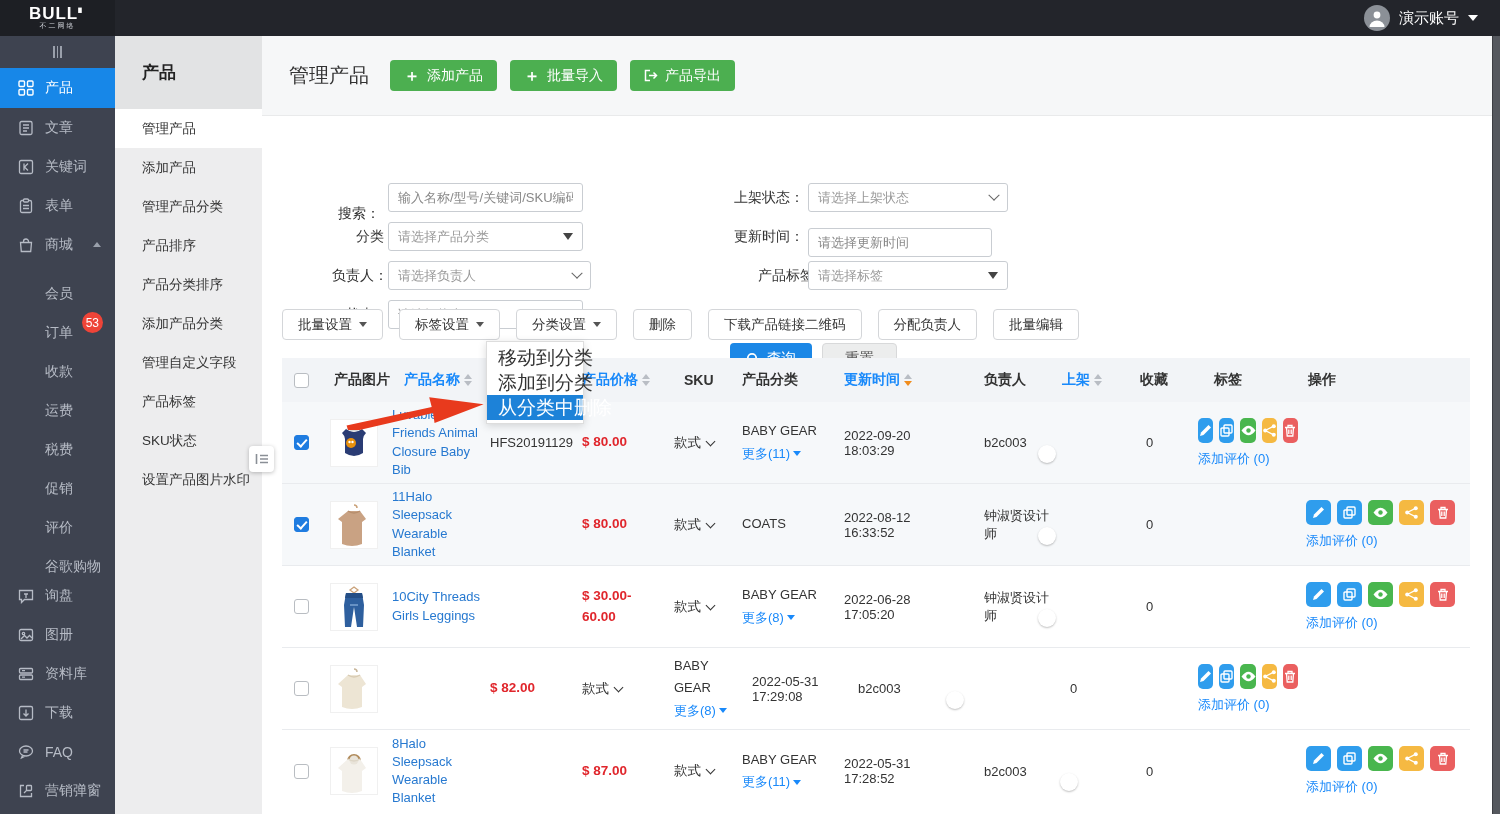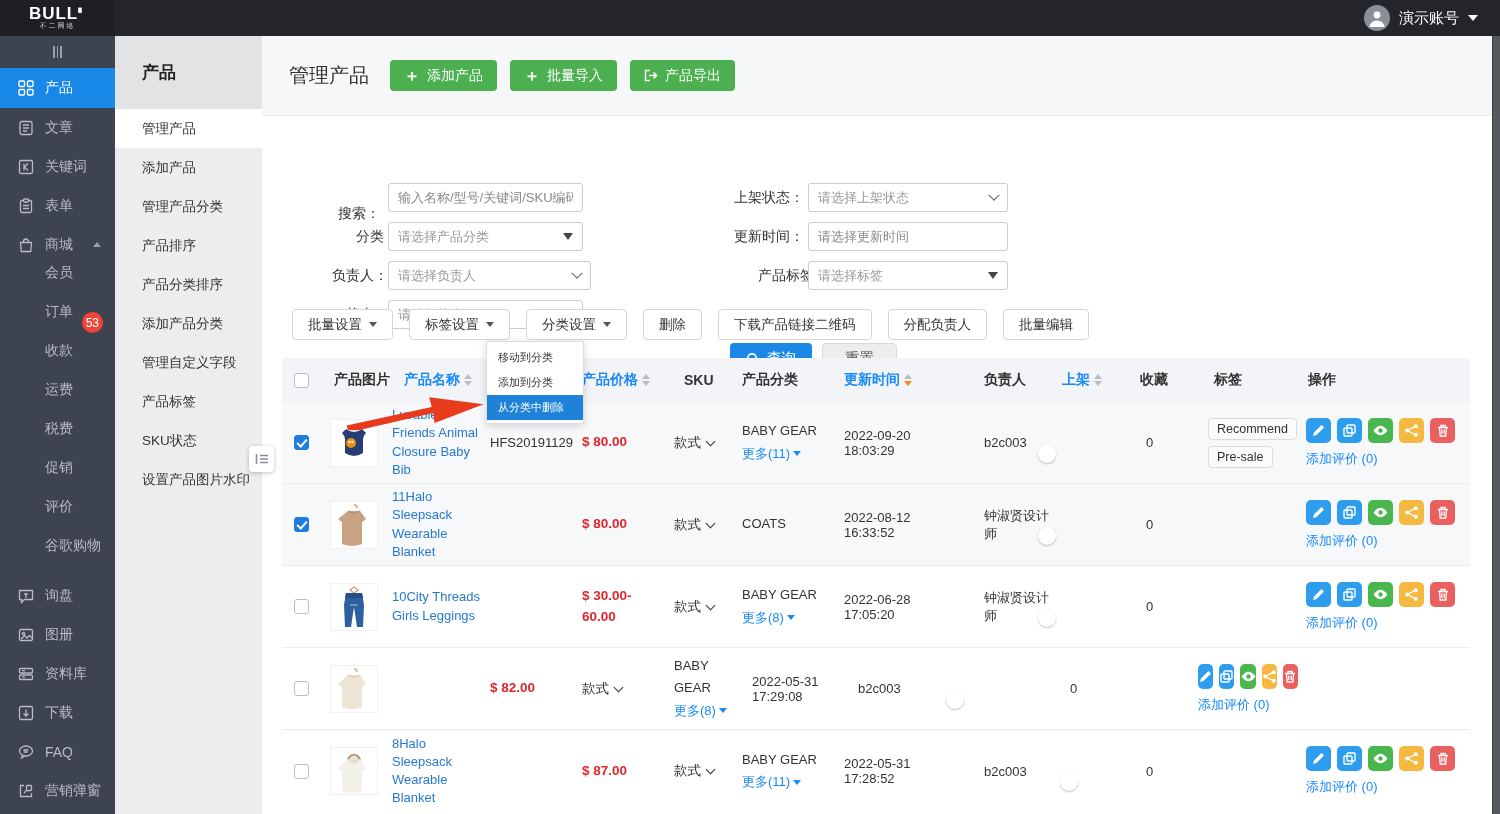--- a/index.html
+++ b/index.html
@@ -19,21 +19,21 @@
   .tb-caret { width:0; height:0; border-left:5px solid transparent; border-right:5px solid transparent; border-top:6px solid #fff; }
 
   
   .sidebar { position:absolute; left:0; top:36px; width:115px; height:778px; background:#3e4350; color:#b6bbc5; font-size:14px; }
   .collapse-handle { height:32px; display:flex; align-items:center; justify-content:center; gap:2px; cursor:pointer; }
   .collapse-handle i { display:block; width:1.5px; height:12px; background:#9aa0ab; }
   .nav-item { height:39px; display:flex; align-items:center; padding-left:17px; gap:10px; cursor:pointer; position:relative; }
   .nav-item.lvl1-active { background:#1787e8; color:#fff; height:40px; }
   .nav-item .ico { width:18px; height:18px; flex:0 0 18px; display:flex; align-items:center; justify-content:center; }
   .nav-item .ico svg { display:block; }
-  .nav-sub { height:39px; display:flex; align-items:flex-start; padding-left:45px; cursor:pointer; position:relative; }
+  .nav-sub { height:39px; display:flex; align-items:flex-end; padding-left:45px; cursor:pointer; position:relative; }
   .expand-caret { position:absolute; right:14px; width:0; height:0; border-left:4px solid transparent; border-right:4px solid transparent; border-bottom:5px solid #9aa0ab; }
   .badge { position:absolute; right:12px; top:9px; min-width:21px; height:21px; border-radius:11px; background:#ee4438; color:#fff; font-size:12px; display:flex; align-items:center; justify-content:center; padding:0 4px; }
 
   
   .subnav { position:absolute; left:115px; top:36px; width:147px; height:778px; background:#ededee; color:#333; }
   .subnav-title { height:73px; background:#e2e3e4; display:flex; align-items:center; padding-left:27px; font-size:17px; font-weight:bold; color:#222; }
   .subnav-item { height:39px; display:flex; align-items:center; padding-left:27px; font-size:13.5px; cursor:pointer; }
   .subnav-item.active { background:#fff; }
   .subnav-collapse { position:absolute; right:-12px; top:410px; width:25px; height:26px; background:#fff; border-radius:4px; box-shadow:0 1px 4px rgba(0,0,0,.25); display:flex; align-items:center; justify-content:center; cursor:pointer; z-index:5; }
 
@@ -49,27 +49,27 @@
   .f-label { position:absolute; font-size:14px; color:#333; text-align:right; width:110px; line-height:29px; }
   .f-field { position:absolute; height:29px; border:1px solid #c9cdd2; border-radius:3px; background:#fff; font-size:13px; color:#999; display:flex; align-items:center; padding:0 9px; cursor:pointer; }
   .f-field input { border:none; outline:none; width:100%; font-size:13px; font-family:inherit; color:#333; background:transparent; }
   .f-field input::placeholder { color:#888; }
   .chev { margin-left:auto; width:8px; height:8px; border-right:1.6px solid #666; border-bottom:1.6px solid #666; transform:rotate(45deg) translate(-2px,-2px); }
   .tri { margin-left:auto; width:0; height:0; border-left:5px solid transparent; border-right:5px solid transparent; border-top:7px solid #444; }
   .btn-query { position:absolute; height:31px; background:#1b87e6; color:#fff; border:none; border-radius:4px; font-size:14.5px; padding:0 16px; display:flex; align-items:center; gap:7px; cursor:pointer; font-family:inherit; }
   .btn-reset { position:absolute; height:31px; background:#eceded; color:#555; border:1px solid #d8d9da; border-radius:4px; font-size:14.5px; padding:0 22px; cursor:pointer; font-family:inherit; }
 
   
-  .toolbar { position:absolute; left:30px; top:273px; display:flex; gap:16px;align-items:center; }
+  .toolbar { position:absolute; left:20px; top:273px; display:flex; gap:16px;align-items:center; }
   .tbtn { height:31px; background:#fff; border:1px solid #d4d6d9; border-radius:4px; font-size:13.5px; color:#333; padding:0 15px; display:flex; align-items:center; gap:7px; cursor:pointer; font-family:inherit; white-space:nowrap; }
   .tbtn .dcaret { width:0; height:0; border-left:4px solid transparent; border-right:4px solid transparent; border-top:5px solid #555; }
 
   
   .dropdown { position:absolute; left:224px; top:305px; width:98px; background:#fff; border:1px solid #ddd; box-shadow:0 2px 8px rgba(0,0,0,.15); z-index:20; padding:3px 0; }
-  .dd-item { height:25px; line-height:25px; font-size:11px; color:#333; padding-left:11px; cursor:pointer; white-space:nowrap; }
+  .dd-item { height:25px; line-height:25px; font-size:19px; color:#333; padding-left:11px; cursor:pointer; white-space:nowrap; }
   .dd-item.active { background:#1d82d8; color:#fff; }
 
   
   .arrow-annot { position:absolute; left:82px; top:352px; z-index:25; pointer-events:none; }
 
   
   .table { position:absolute; left:20px; top:322px; width:1188px; }
   .trow { display:grid; grid-template-columns:38px 72px 98px 92px 92px 68px 92px 126px 92px 76px 62px 108px 1fr; align-items:center; border-bottom:1px solid #e9ebee; }
   .thead { height:44px; background:#f2f4f7; font-size:14px; font-weight:bold; color:#333; border-bottom:none; }
   .thead .th-sort { color:#1989fa; display:flex; align-items:center; gap:4px; cursor:pointer; }
@@ -338,21 +338,21 @@
           <span class="chev"></span>
       </div>
 
       <div class="f-label" style="left:432px; top:66px;">上架状态：</div>
       <div class="f-field" style="left:546px; top:66px; width:200px;">
         <span>请选择上架状态</span>
           <span class="chev"></span>
       </div>
 
       <div class="f-label" style="left:432px; top:105px;">更新时间：</div>
-      <div class="f-field" style="left:546px; top:105px; width:200px;">
+      <div class="f-field" style="left:546px; top:111px; width:184px;">
         <input placeholder="请选择更新时间" style="">
       </div>
 
       <div class="f-label" style="left:456px; top:144px;">产品标签：</div>
       <div class="f-field" style="left:546px; top:144px; width:200px;">
         <span>请选择标签</span>
           <span class="tri"></span>
       </div>
 
       <button class="btn-query" style="left:468px; top:226px;">
@@ -475,24 +475,20 @@
           <span>BABY GEAR</span><br>
           <span class="morelink">
               <span>更多(11)</span>
               <span class="mtri"></span>
             </span>
         </div>
         <div style="padding-left:10px;">2022-09-20 18:03:29</div>
         <div style="padding-left:24px;">b2c003</div>
         <div style="padding-left:6px;"><span class="toggle on"><span class="knob"></span></span></div>
         <div class="favcell">0</div>
-        <div style="padding-left:18px;">
-          <span class="tagbox">Recommend</span><br>
-          <span class="tagbox">Pre-sale</span>
-        </div>
         <div style="padding-left:8px;">
           <div class="actions">
             <button class="abtn ab-blue">
                 <svg width="13" height="13" viewBox="0 0 13 13">
                   <path d="M1 12 l1-3.5 L9.5 1 12 3.5 4.5 11z" fill="#fff"></path>
                 </svg>
               </button>
             <button class="abtn ab-blue">
                 <svg width="13" height="13" viewBox="0 0 13 13" fill="none" stroke="#fff" stroke-width="1.4">
                   <rect x="4" y="1" width="8" height="8" rx="1"></rect>

